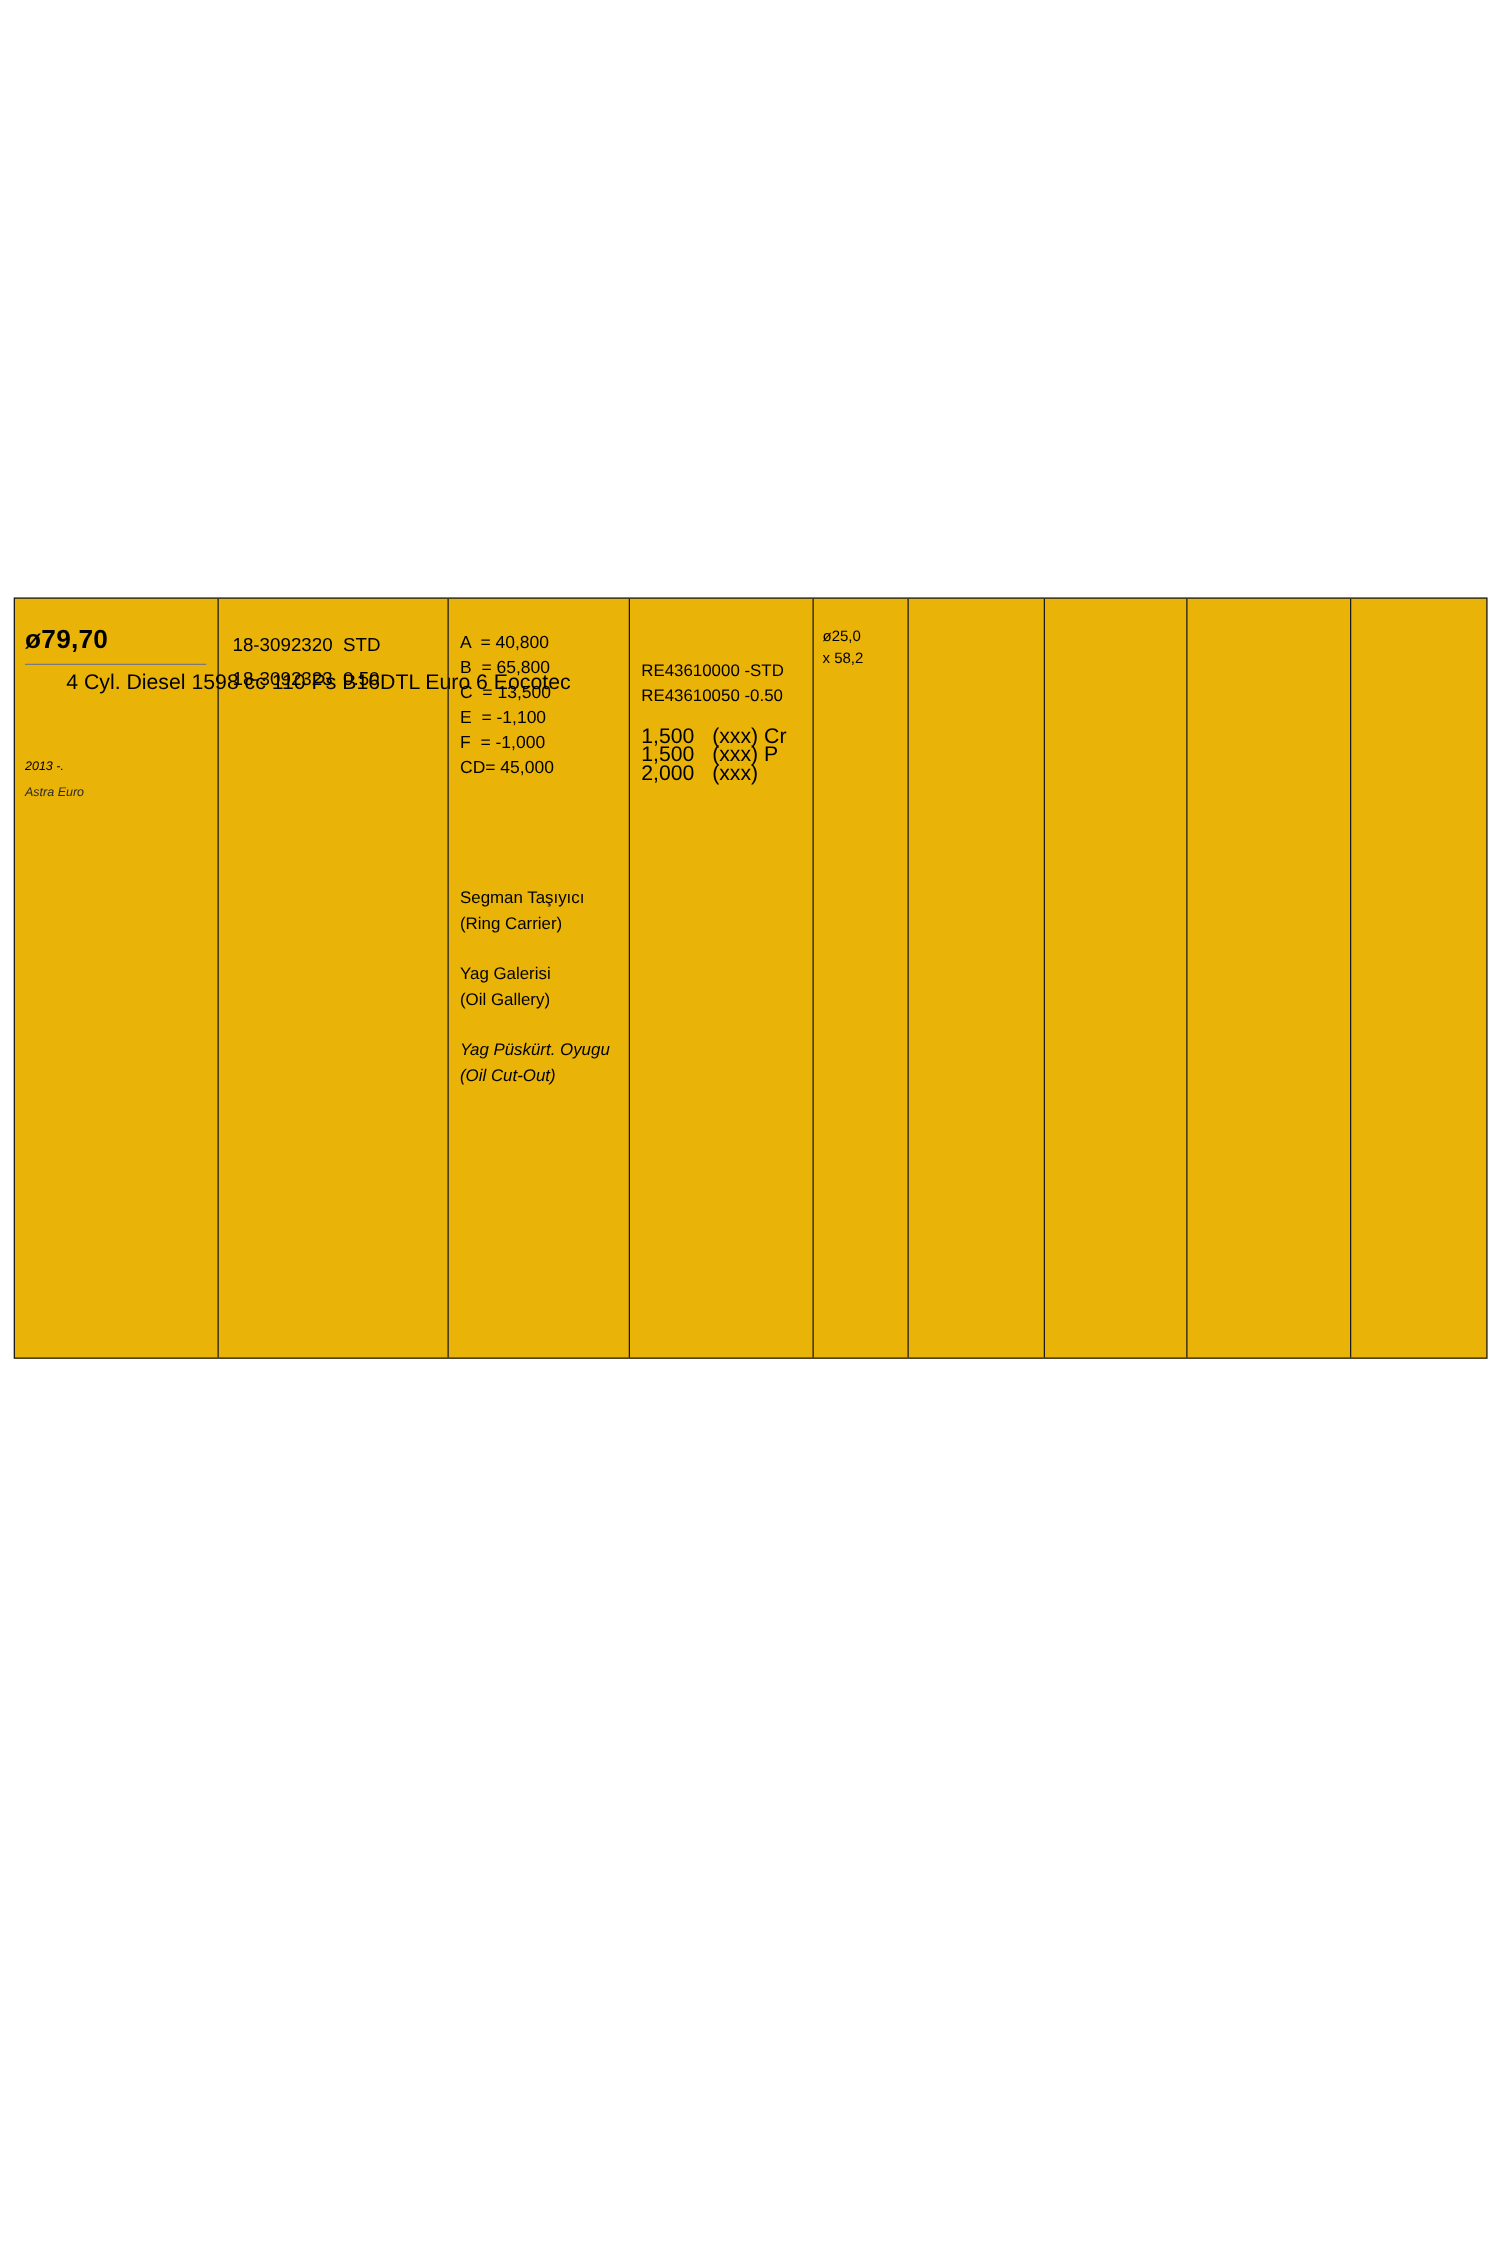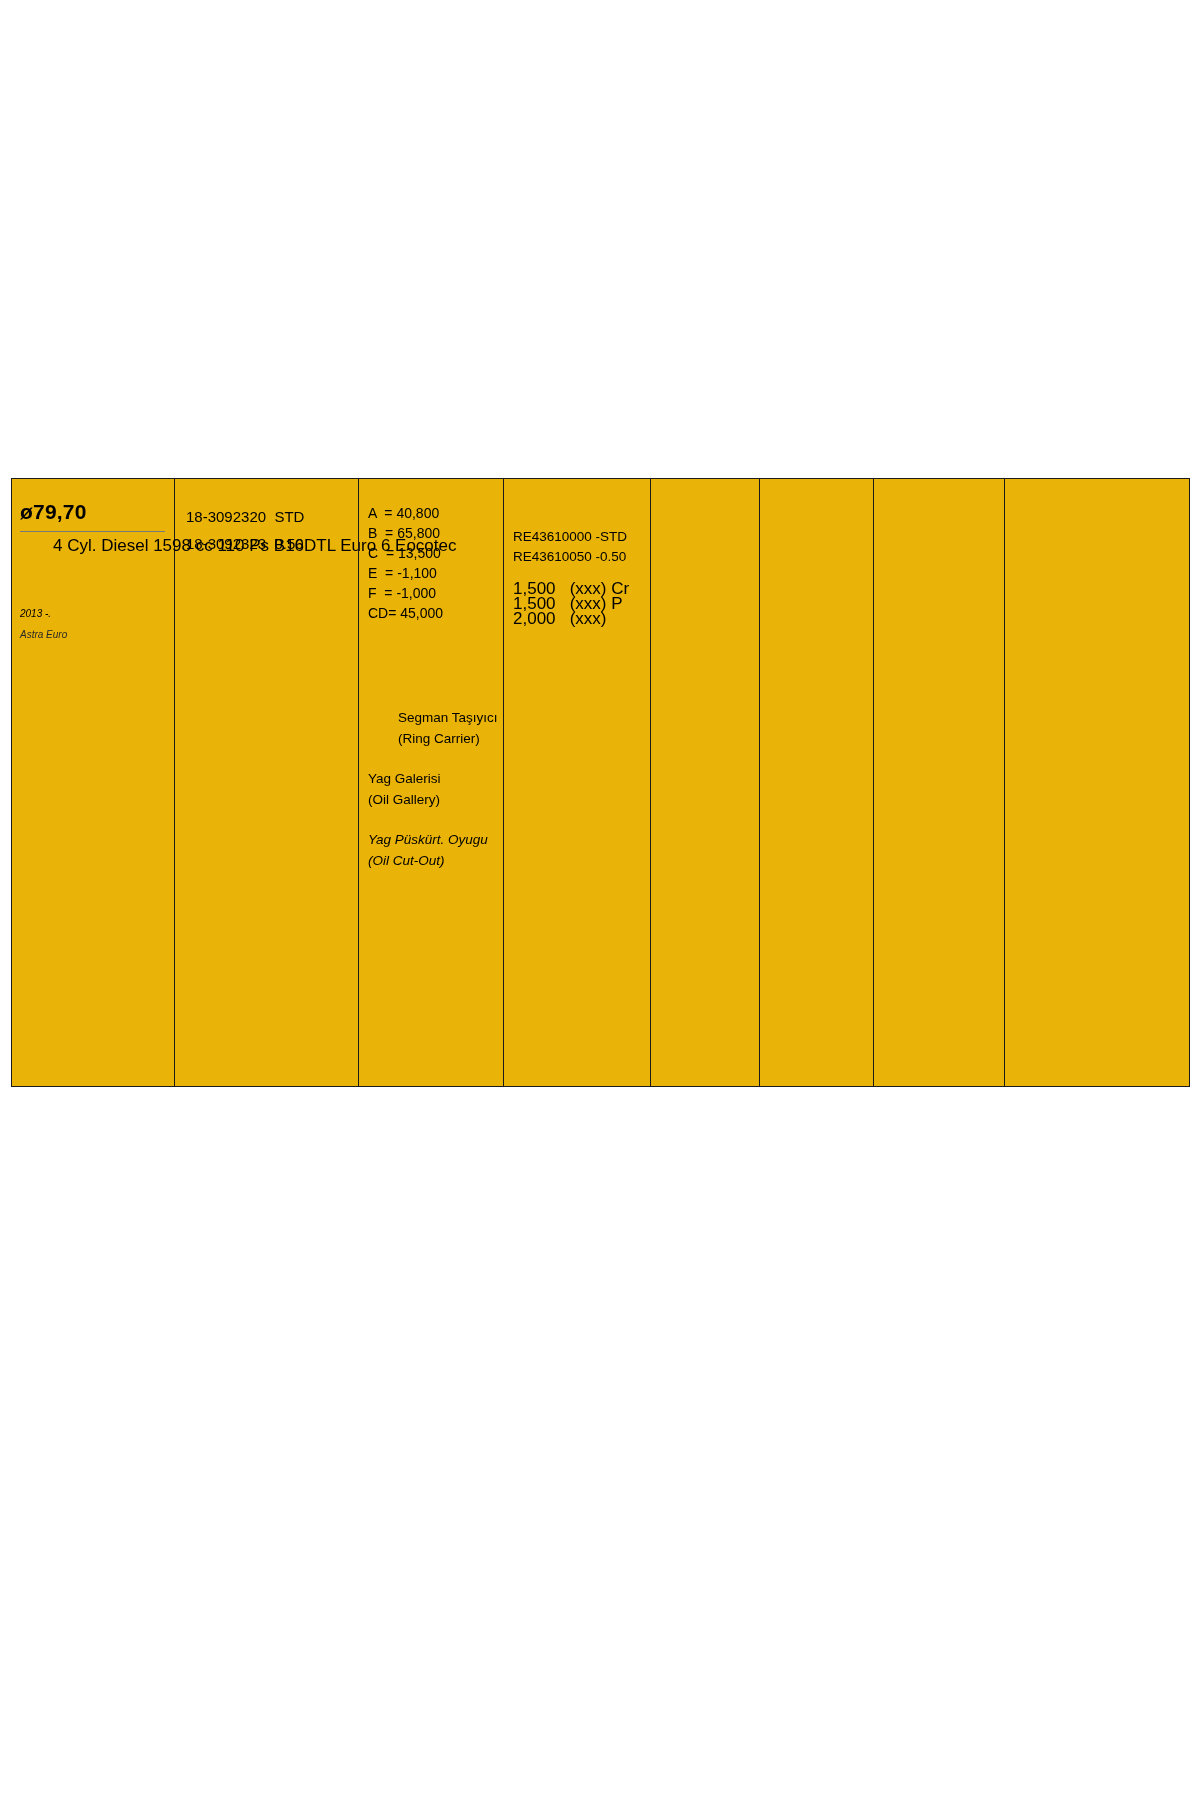--- a/index.html
+++ b/index.html
@@ -123,21 +123,21 @@
     line-height: 20px;
     white-space: pre;
   }
   .feature-block {
     position: absolute;
     left: 9px;
     font-size: 13.5px;
     line-height: 21px;
     white-space: pre;
   }
-  .feat-1 { top: 228px; margin-left: 30px; }
+  .feat-1 { top: 228px; }
   .feat-2 { top: 289px; }
   .feat-3 { top: 350px; font-style: italic; }
 
   
   .rings-top {
     position: absolute;
     left: 9px;
     top: 22px;
     font-size: 13.5px;
     line-height: 20px;
@@ -203,20 +203,24 @@
     </div>
 
     <div class="col col-rings">
       <div class="rings-top">RE43610000 -STD
 RE43610050 -0.50</div>
       <div class="rings-detail">1,500   (xxx) Cr
 1,500   (xxx) P
 2,000   (xxx)</div>
     </div>
 
+    <div class="col col-pin">
+      <div class="pin-text">ø25,0
+x 58,2</div>
+    </div>
 
     <div class="col col-empty1"></div>
     <div class="col col-empty2"></div>
     <div class="col col-empty3"></div>
     <div class="col col-empty4"></div>
 
   </div>
 </div>
 
 </body></html>

